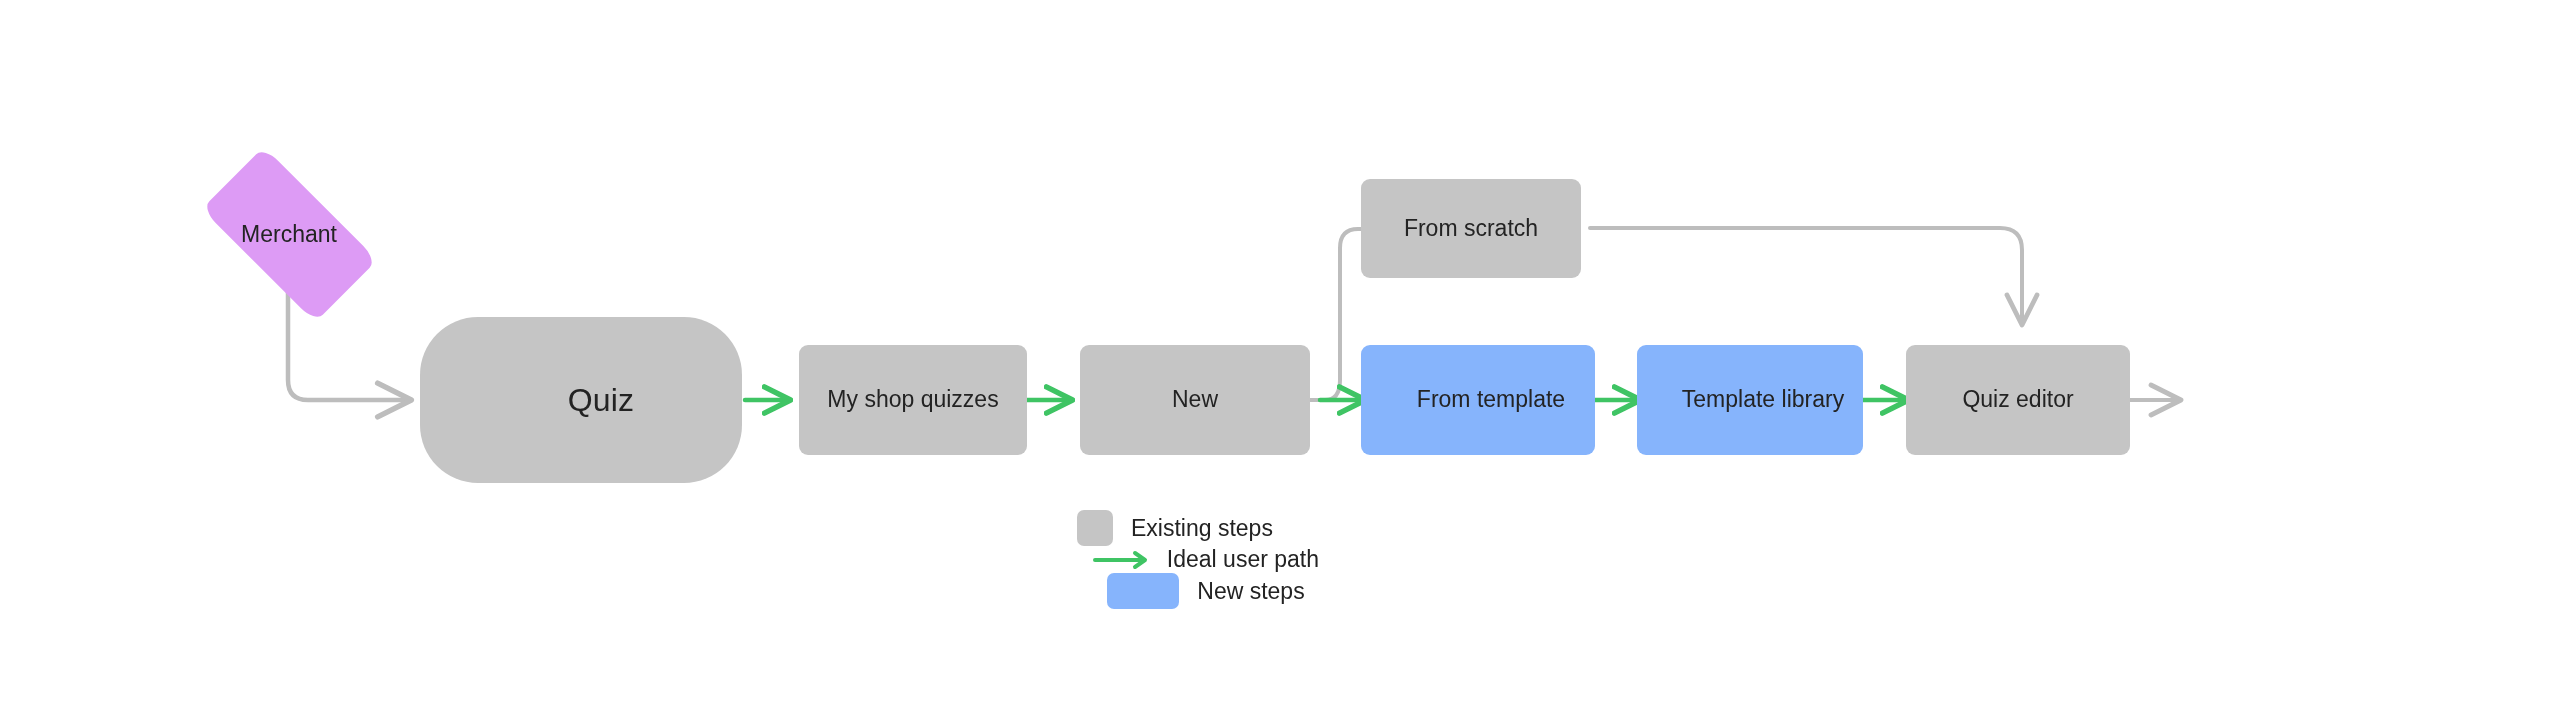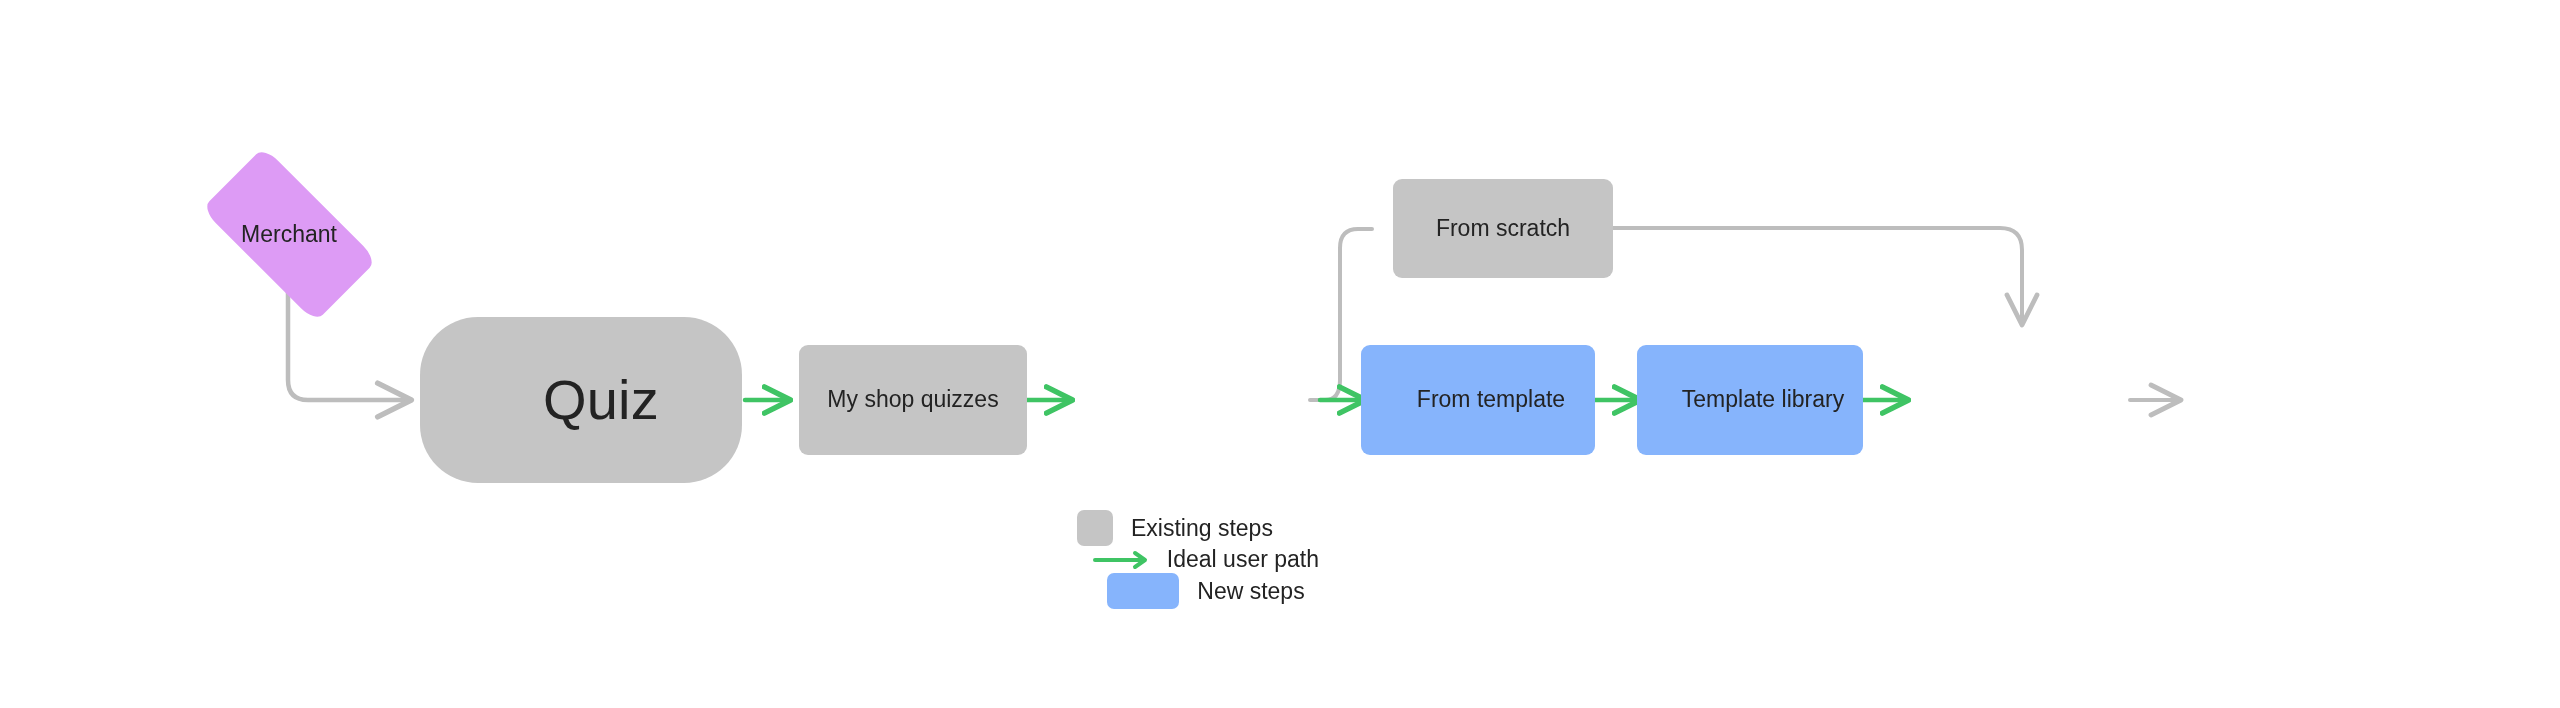--- a/index.html
+++ b/index.html
@@ -41,21 +41,21 @@
     font-size: 23px;
     padding: 0 10px;
   }
   .node-gray { background: #c5c5c5; }
   .node-blue { background: #86b4fc; padding-left: 36px; }
 
   
   .node-quiz {
     border-radius: 58px;
     background: #c5c5c5;
-    font-size: 56px;
+    font-size: 32px;
     letter-spacing: 0.2px;
     padding-left: 40px;
   }
 
   
   .diamond-wrap {
     position: absolute;
   }
   .diamond-shape {
     position: absolute;
@@ -149,33 +149,39 @@
   </div>
 
   <div class="node node-quiz" style="left:420px; top:317px; width:322px; height:166px;">
     <span>Quiz</span>
   </div>
 
   <div class="node node-box node-gray" style="left:799px; top:345px; width:228px; height:110px;">
     <span>My shop quizzes</span>
   </div>
 
-
-  <div class="node node-box node-gray" style="left:1361px; top:179px; width:220px; height:99px;margin-left:32px;">
+  <div class="node node-box node-gray" style="left:1080px; top:345px; width:230px; height:110px;">
+    <span>New</span>
+  </div>
+
+  <div class="node node-box node-gray" style="left:1361px; top:179px; width:220px; height:99px;">
     <span>From scratch</span>
   </div>
 
   <div class="node node-box node-blue" style="left:1361px; top:345px; width:234px; height:110px;">
     <span>From template</span>
   </div>
 
   <div class="node node-box node-blue" style="left:1637px; top:345px; width:226px; height:110px;">
     <span>Template library</span>
   </div>
 
+  <div class="node node-box node-gray" style="left:1906px; top:345px; width:224px; height:110px;">
+    <span>Quiz editor</span>
+  </div>
 
 
   <div id="legend" style="left:1077px; top:510px;">
 
     <div class="legend-item" style="margin-right:62px;">
       <span class="legend-swatch node-gray"></span>
       <span class="legend-label">Existing steps</span>
     </div>
 
     <div class="legend-item" style="">

